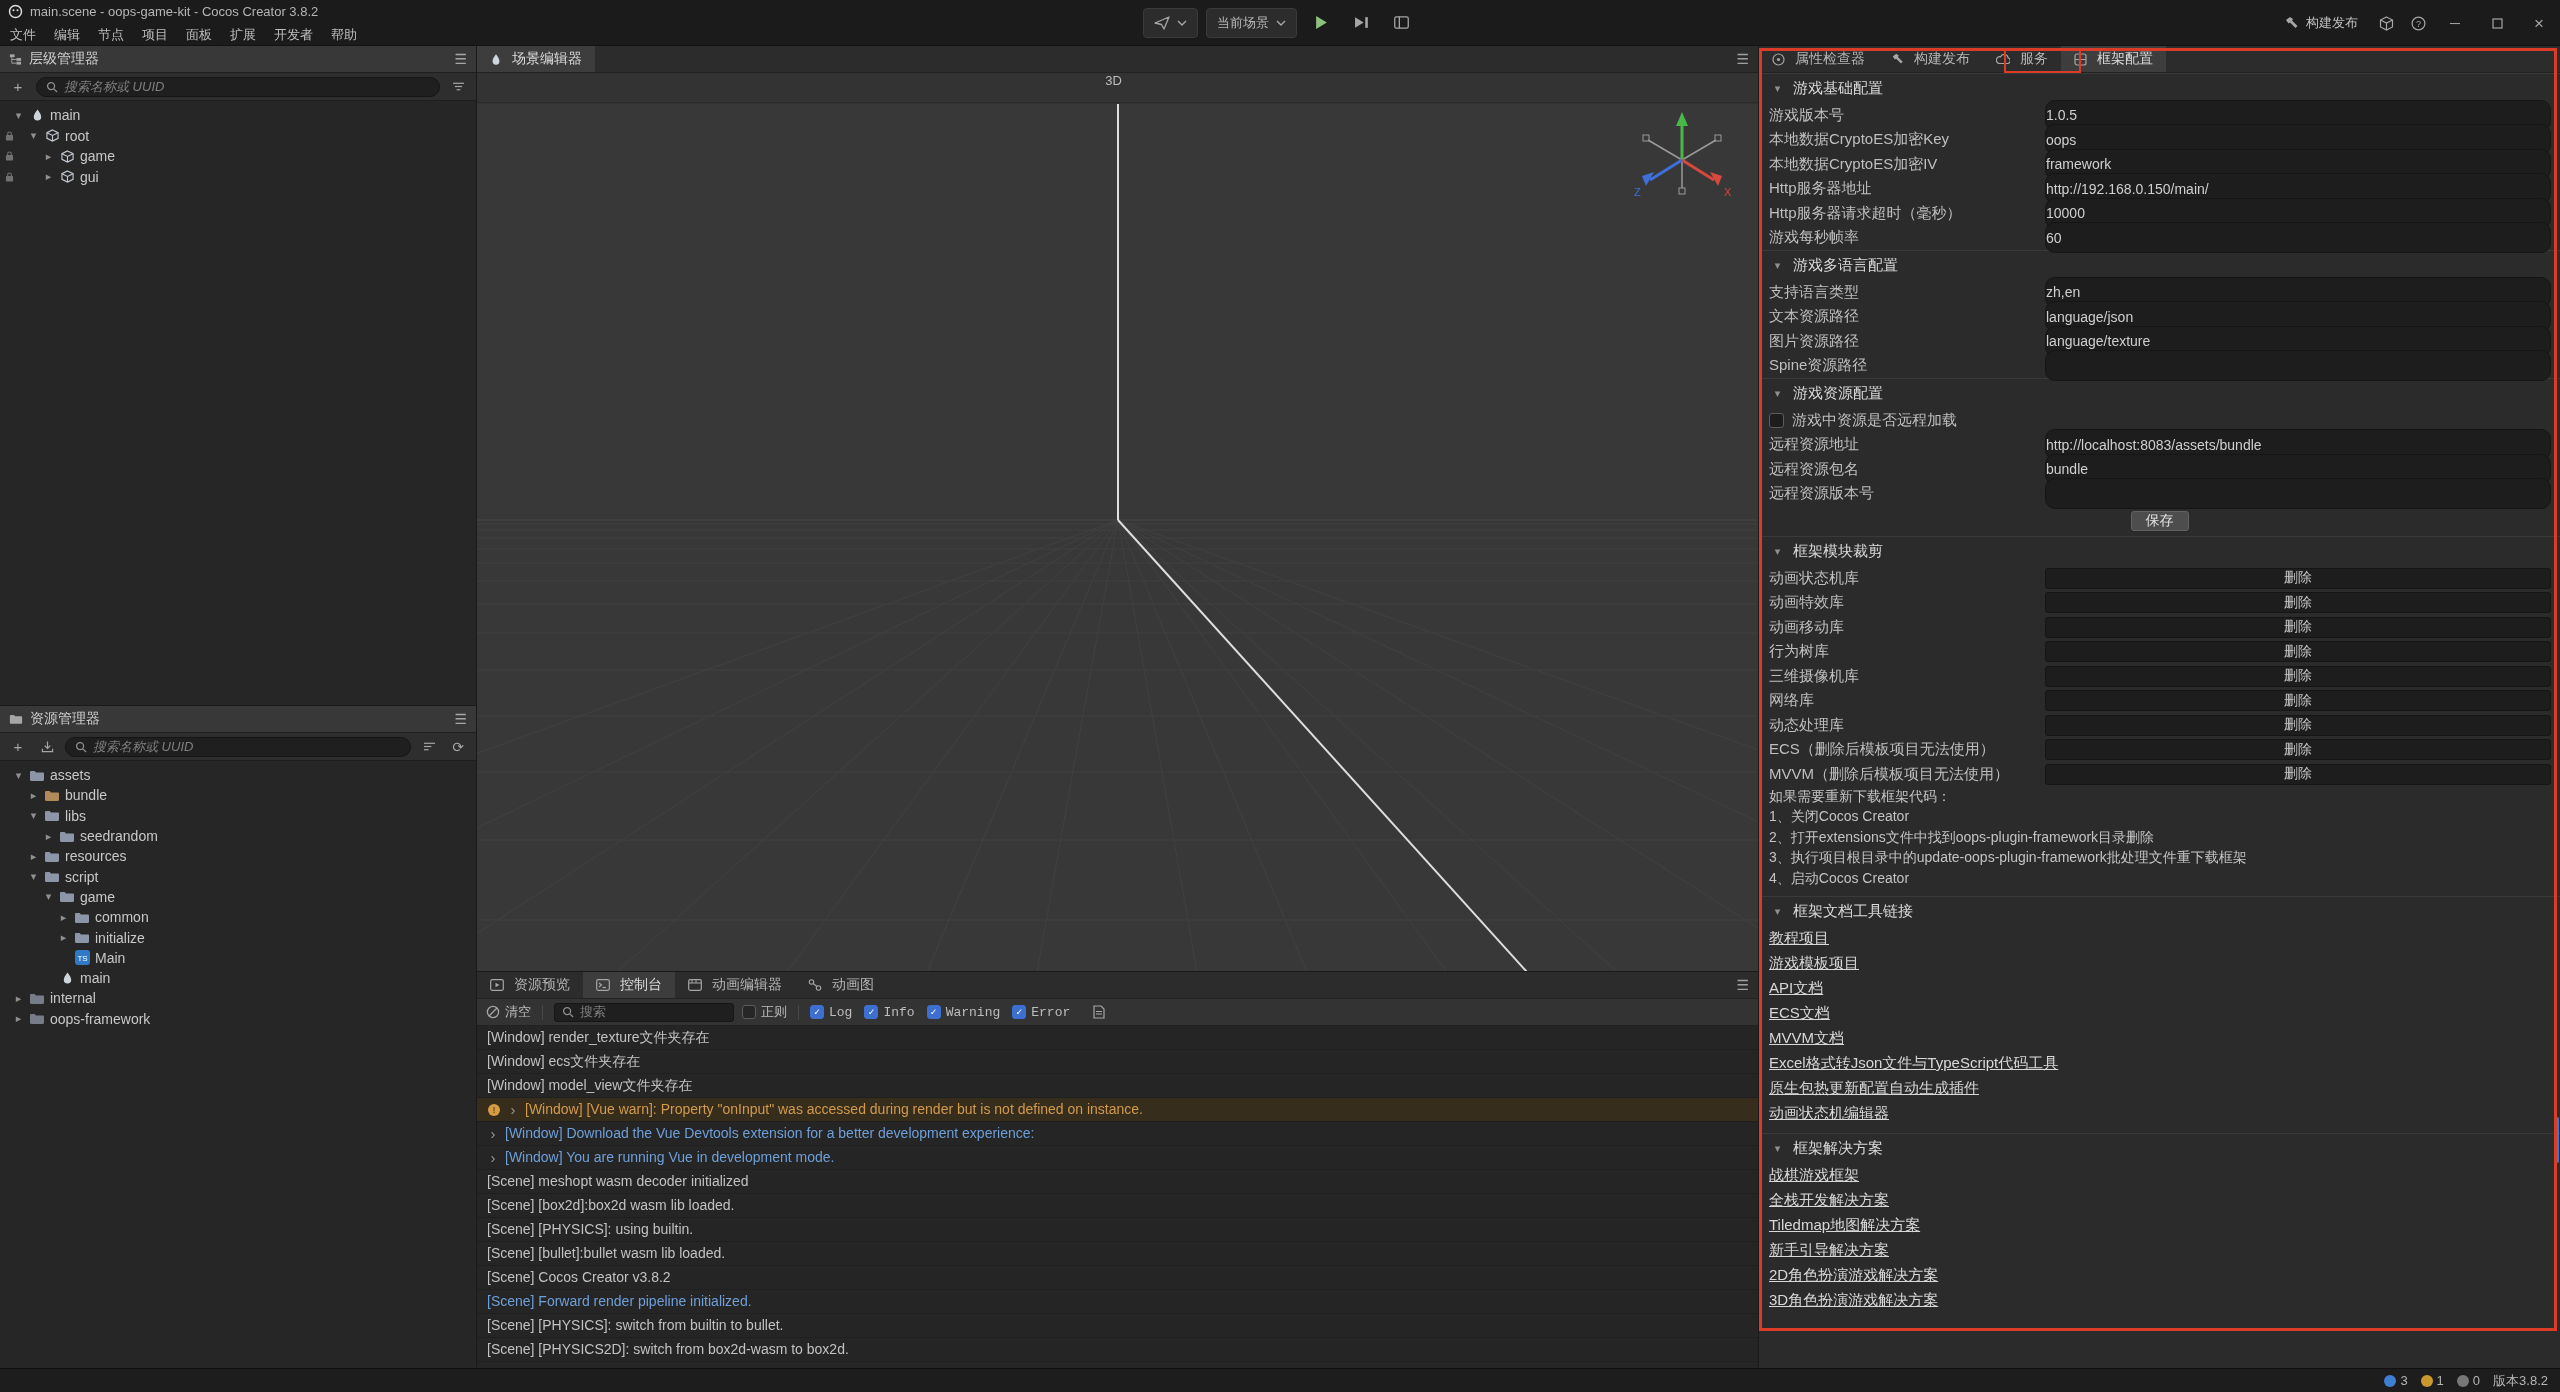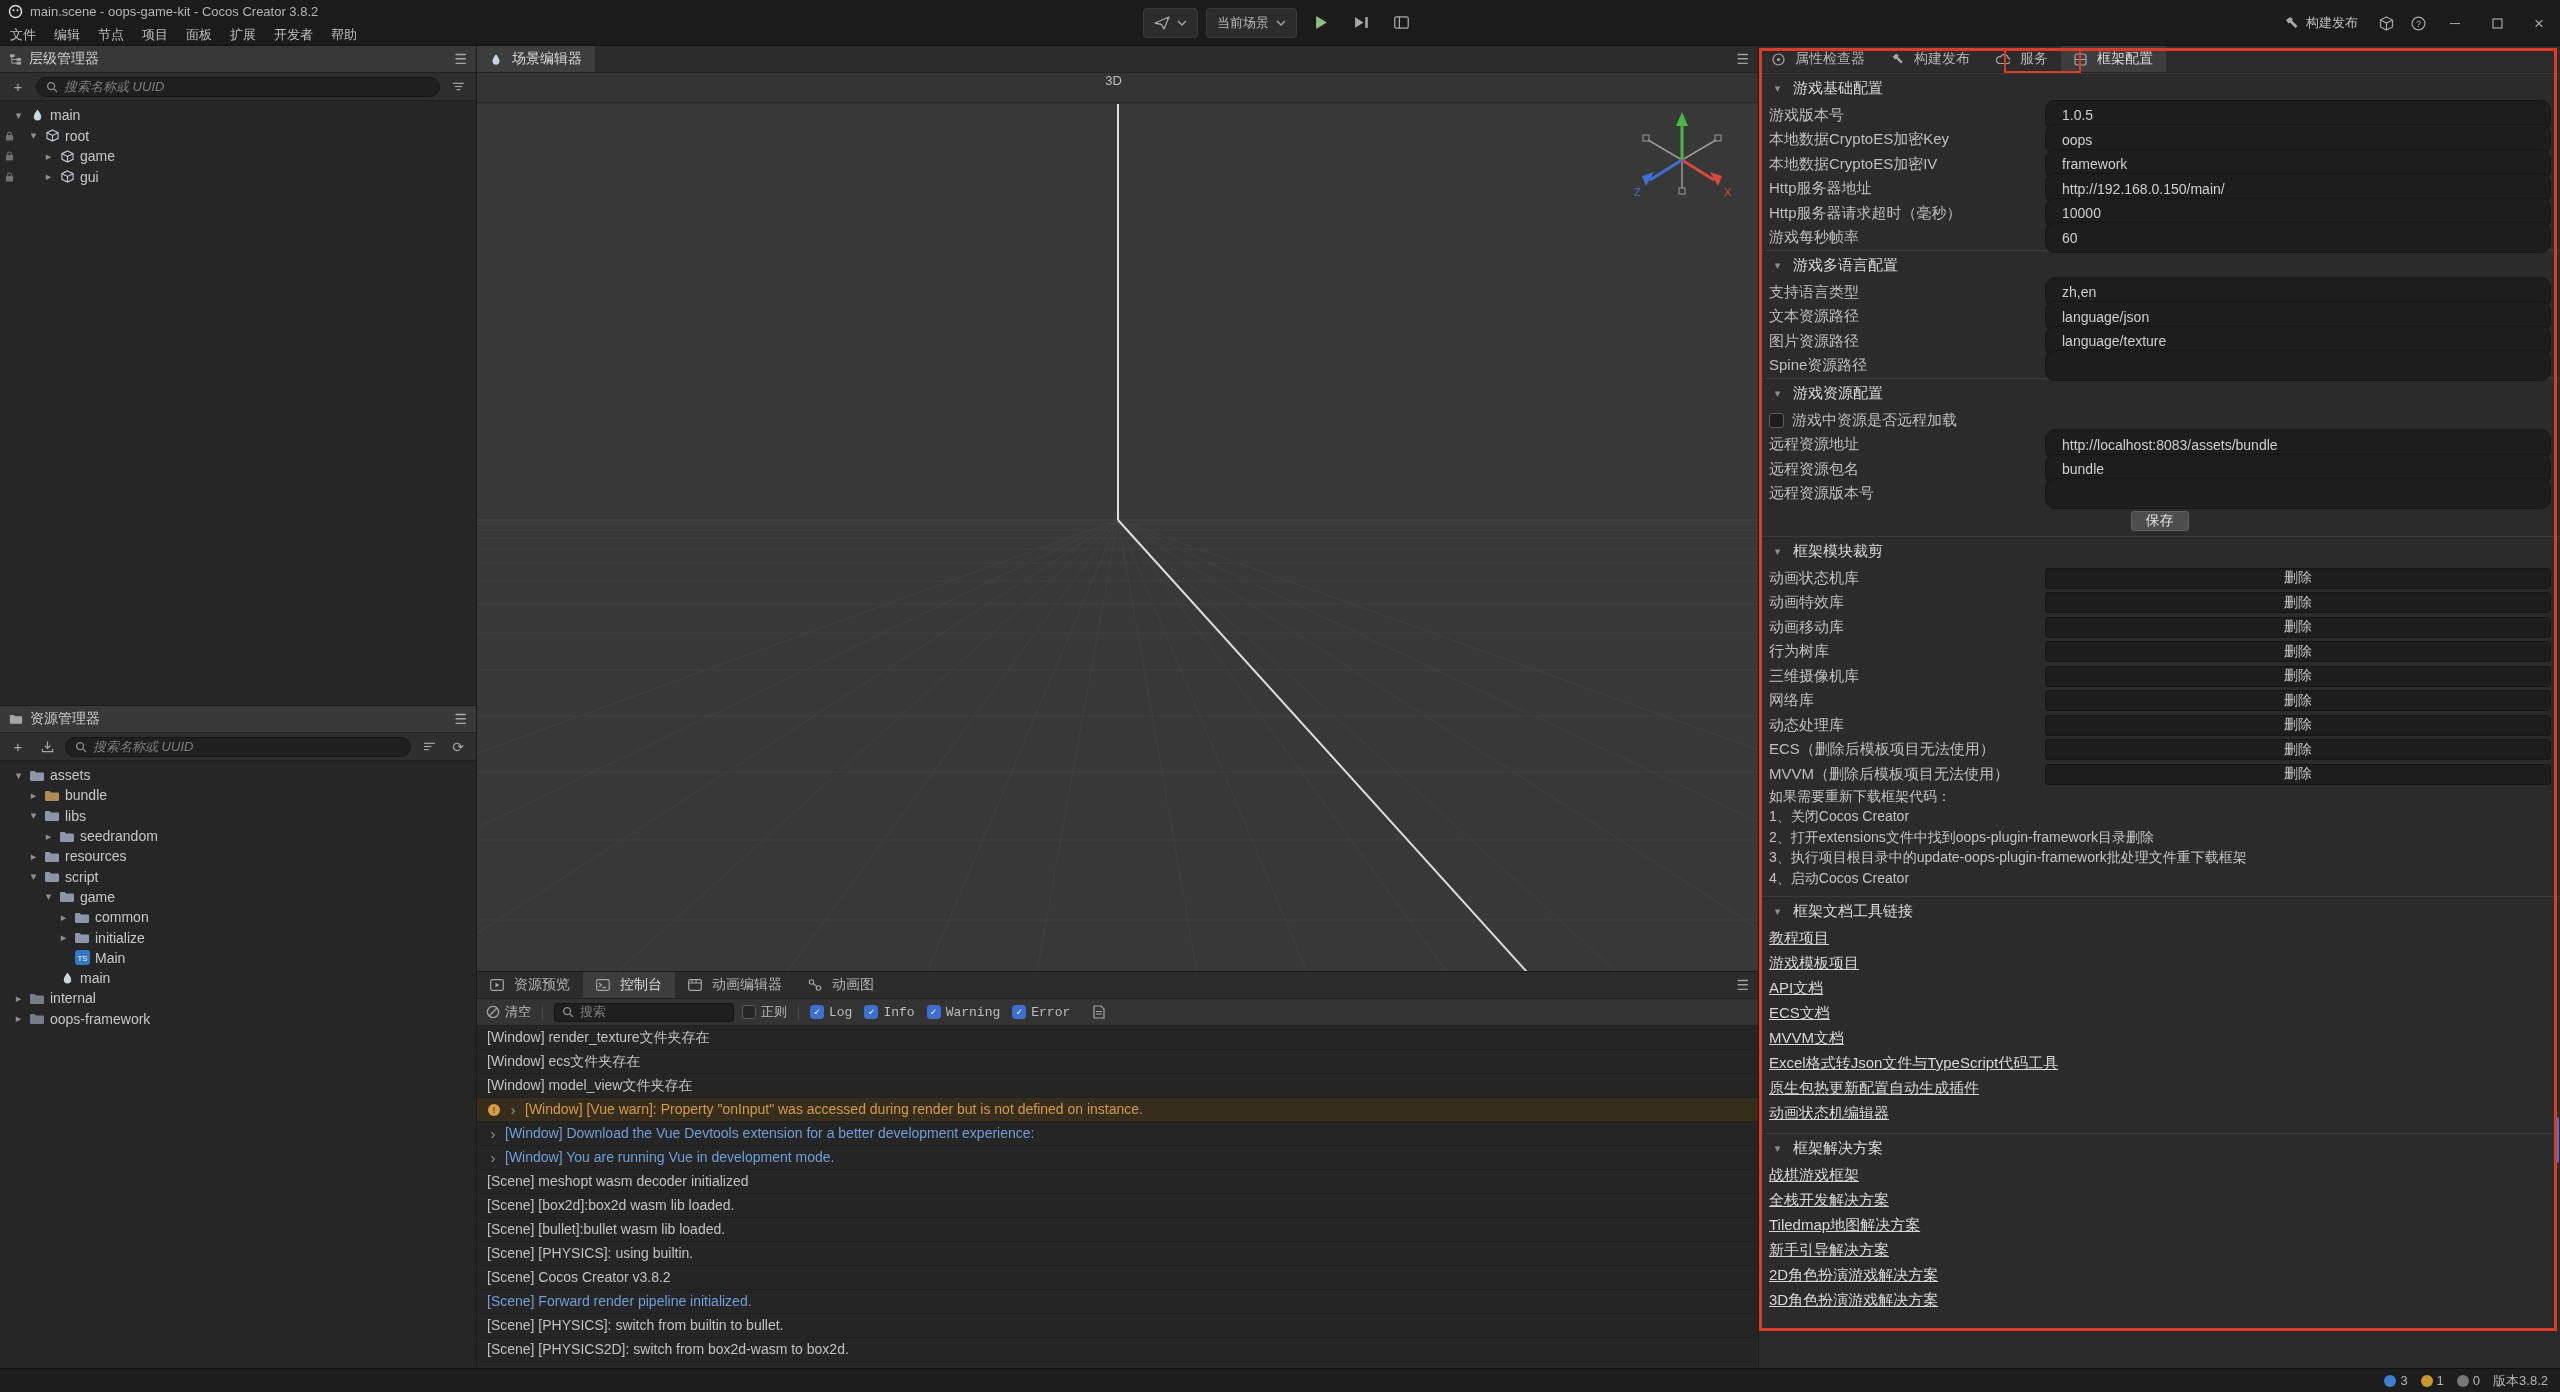--- a/index.html
+++ b/index.html
@@ -76,21 +76,21 @@
   .warn-ic { flex:0 0 14px; }
   .expand { color:#9a9a9a; font-size:15px; width:12px; flex:0 0 12px; text-align:center; }
 
   
   .inspector { left:1758px; top:46px; width:802px; height:1322px; background:#2b2b2b; border-left:1px solid #1a1a1a; }
   .insp-body { position:absolute; left:0; top:27px; right:0; bottom:0; overflow:hidden; }
   .section-header { height:30px; display:flex; align-items:center; gap:7px; padding-left:10px; color:#dadada; font-size:15px; border-top:1px solid #3a3a3a; }
   .section.mt .section-header { margin-top:7px; }
   .prop-row, .check-row { height:24.5px; display:flex; align-items:center; padding:0 9px 0 10px; }
   .prop-label { width:276px; flex:0 0 276px; font-size:15px; color:#bfbfbf; white-space:nowrap; overflow:hidden; }
-  .prop-value { flex:1; height:31px; background:#1d1d1d; border:1px solid #151515; border-radius:10px; display:flex; align-items:center; padding:0 16px; font-size:14px; color:#cfcfcf; white-space:nowrap; overflow:hidden; }
+  .prop-value { flex:1; height:31px; background:#1d1d1d; border:1px solid #151515; border-radius:10px; display:flex; align-items:center; padding:0 0; font-size:14px; color:#cfcfcf; white-space:nowrap; overflow:hidden; }
   .cb2 { width:15px; height:15px; border-radius:3px; background:#1d1d1d; border:1px solid #5c5c5c; margin-right:8px; flex:0 0 15px; }
   .check-label { font-size:15px; color:#bfbfbf; }
   .del-btn { flex:1; height:21px; background:#1d1d1d; border:1px solid #151515; border-radius:3px; color:#c6c6c6; font-size:14px; display:flex; align-items:center; justify-content:center; }
   .note-row { height:20.5px; display:flex; align-items:center; padding-left:10px; font-size:14px; color:#c3c3c3; white-space:nowrap; }
   .link-row { height:25px; display:flex; align-items:center; padding-left:10px; }
   .link { font-size:15px; color:#d8d8d8; text-decoration:underline; cursor:pointer; }
   .save-row { height:30px; display:flex; align-items:center; justify-content:center; }
   .save-btn { min-width:56px; padding:0 14px; height:20px; background:#4d4d4d; border:1px solid #616161; border-radius:3px; color:#e2e2e2; font-size:14px; display:flex; align-items:center; justify-content:center; }
   .insp-scrollthumb { position:absolute; right:1px; top:1071px; width:5px; height:46px; background:#4a74c8; border-radius:2px; }
 
@@ -759,24 +759,24 @@
           <span class="expand">›</span>
           <span>[Window] You are running Vue in development mode.</span>
         </div>
         <div class="log-row log">
           <span>[Scene] meshopt wasm decoder initialized</span>
         </div>
         <div class="log-row log">
           <span>[Scene] [box2d]:box2d wasm lib loaded.</span>
         </div>
         <div class="log-row log">
+          <span>[Scene] [PHYSICS]: using builtin.</span>
+        </div>
+        <div class="log-row log">
           <span>[Scene] [bullet]:bullet wasm lib loaded.</span>
-        </div>
-        <div class="log-row log">
-          <span>[Scene] [PHYSICS]: using builtin.</span>
         </div>
         <div class="log-row log">
           <span>[Scene] Cocos Creator v3.8.2</span>
         </div>
         <div class="log-row info">
           <span>[Scene] Forward render pipeline initialized.</span>
         </div>
         <div class="log-row log">
           <span>[Scene] [PHYSICS]: switch from builtin to bullet.</span>
         </div>

